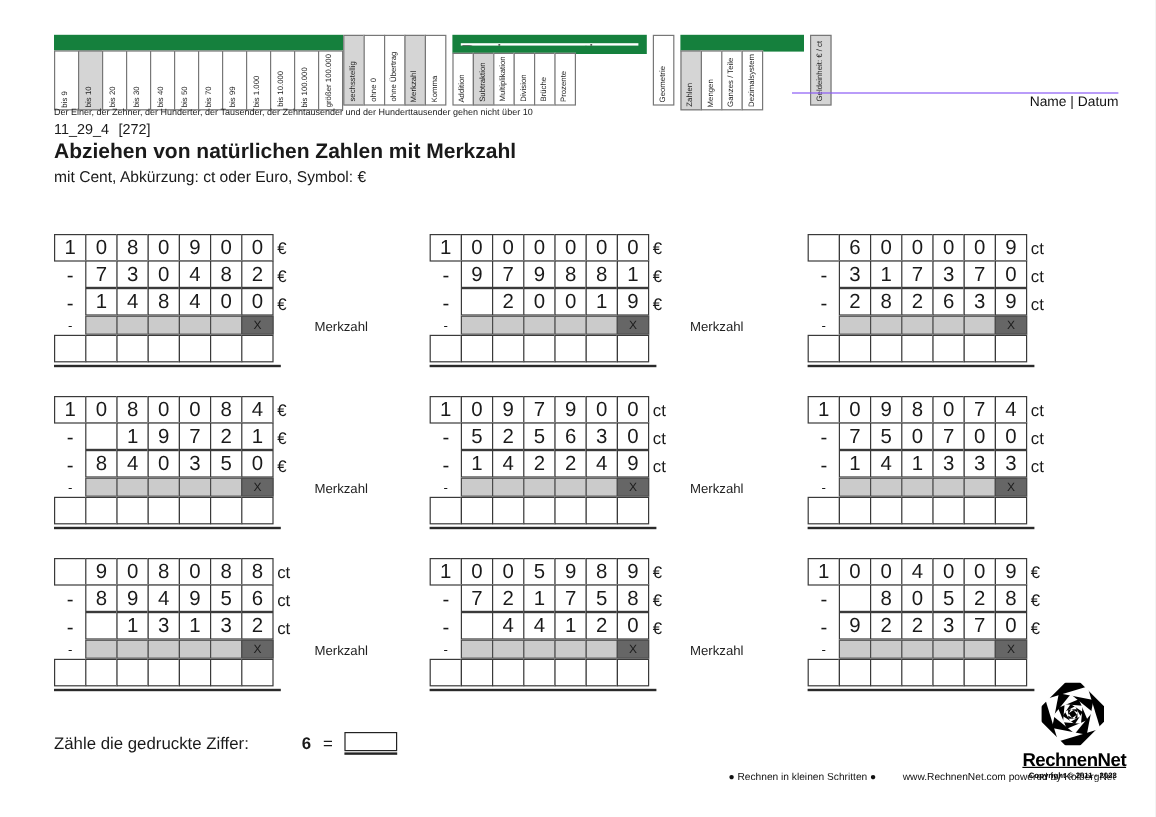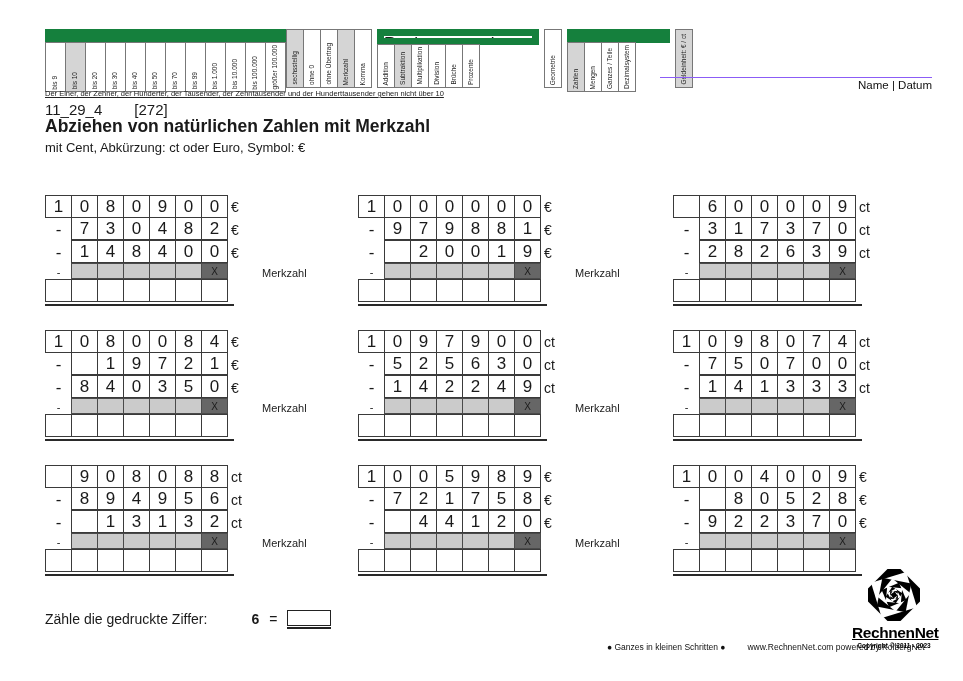--- a/index.html
+++ b/index.html
@@ -23,22 +23,22 @@
   .ht-cell:first-child{margin-left:0;}
   .ht-section.grouped .ht-cell{margin-top:-1px;}
   .ht-section:first-child .ht-cell{width:21px;}
   .ht-cell.hl{background:#d5d5d5;}
   .vert{
     writing-mode:vertical-rl;transform:rotate(180deg);
     font-size:6.5px;line-height:1;white-space:nowrap;padding:2px 0 2px 0;color:#222;
   }
   
   .abs{position:absolute;}
-  #note{left:45px;top:89px;font-size:7.5px;color:#222;white-space:nowrap;text-decoration:underline;}
-  #meta{left:45px;top:101px;font-size:15px;display:flex;gap:32px;white-space:nowrap;justify-content:space-between;}
+  #note{left:45px;top:89px;font-size:7.5px;color:#222;white-space:nowrap;}
+  #meta{left:45px;top:101px;font-size:12px;display:flex;gap:8px;white-space:nowrap;justify-content:space-between;}
   #pagetitle{left:45px;top:116px;font-size:17.5px;font-weight:bold;white-space:nowrap;}
   #subtitle{left:45px;top:140px;font-size:13px;white-space:nowrap;}
   #name-line{left:660px;top:77px;width:272px;border-top:1px solid #8b5cf6;}
   #name-line span{display:block;text-align:right;font-size:11.5px;margin-top:1px;color:#111;}
   
   #problems-grid{position:absolute;left:45px;top:196px;width:880px;height:400px;}
   .problem{position:absolute;width:310px;}
   .prow{display:flex;align-items:stretch;}
   .cell{
     width:27px;height:23px;box-sizing:border-box;border:1px solid #3a3a3a;margin-left:-1px;
@@ -684,21 +684,21 @@
     <span id="count-digit">6</span>
     <span id="count-eq">=</span>
     <span id="count-box-wrap">
       <span id="count-box"></span>
       <span id="count-box-line"></span>
     </span>
   </div>
 
 
   <div id="footer-right" class="abs">
-    <span>● Ganzes in kleinen Schritten ●</span>
+    <span>● Rechnen in kleinen Schritten ●</span>
     <span>www.RechnenNet.com powered by KolbergNet</span>
   </div>
 
   <div id="logo" class="abs">
     <svg id="logo-svg" width="52" height="52" viewBox="-60 -60 120 120">
         <rect x="-53" y="-53" width="106" height="106" transform="rotate(45)" fill="#000000"></rect>
         <rect x="-42.400000000000006" y="-42.400000000000006" width="84.80000000000001" height="84.80000000000001" transform="rotate(73)" fill="#ffffff"></rect>
         <rect x="-33.92000000000001" y="-33.92000000000001" width="67.84000000000002" height="67.84000000000002" transform="rotate(101)" fill="#000000"></rect>
         <rect x="-27.136000000000006" y="-27.136000000000006" width="54.27200000000001" height="54.27200000000001" transform="rotate(129)" fill="#ffffff"></rect>
         <rect x="-21.708800000000004" y="-21.708800000000004" width="43.41760000000001" height="43.41760000000001" transform="rotate(157)" fill="#000000"></rect>

